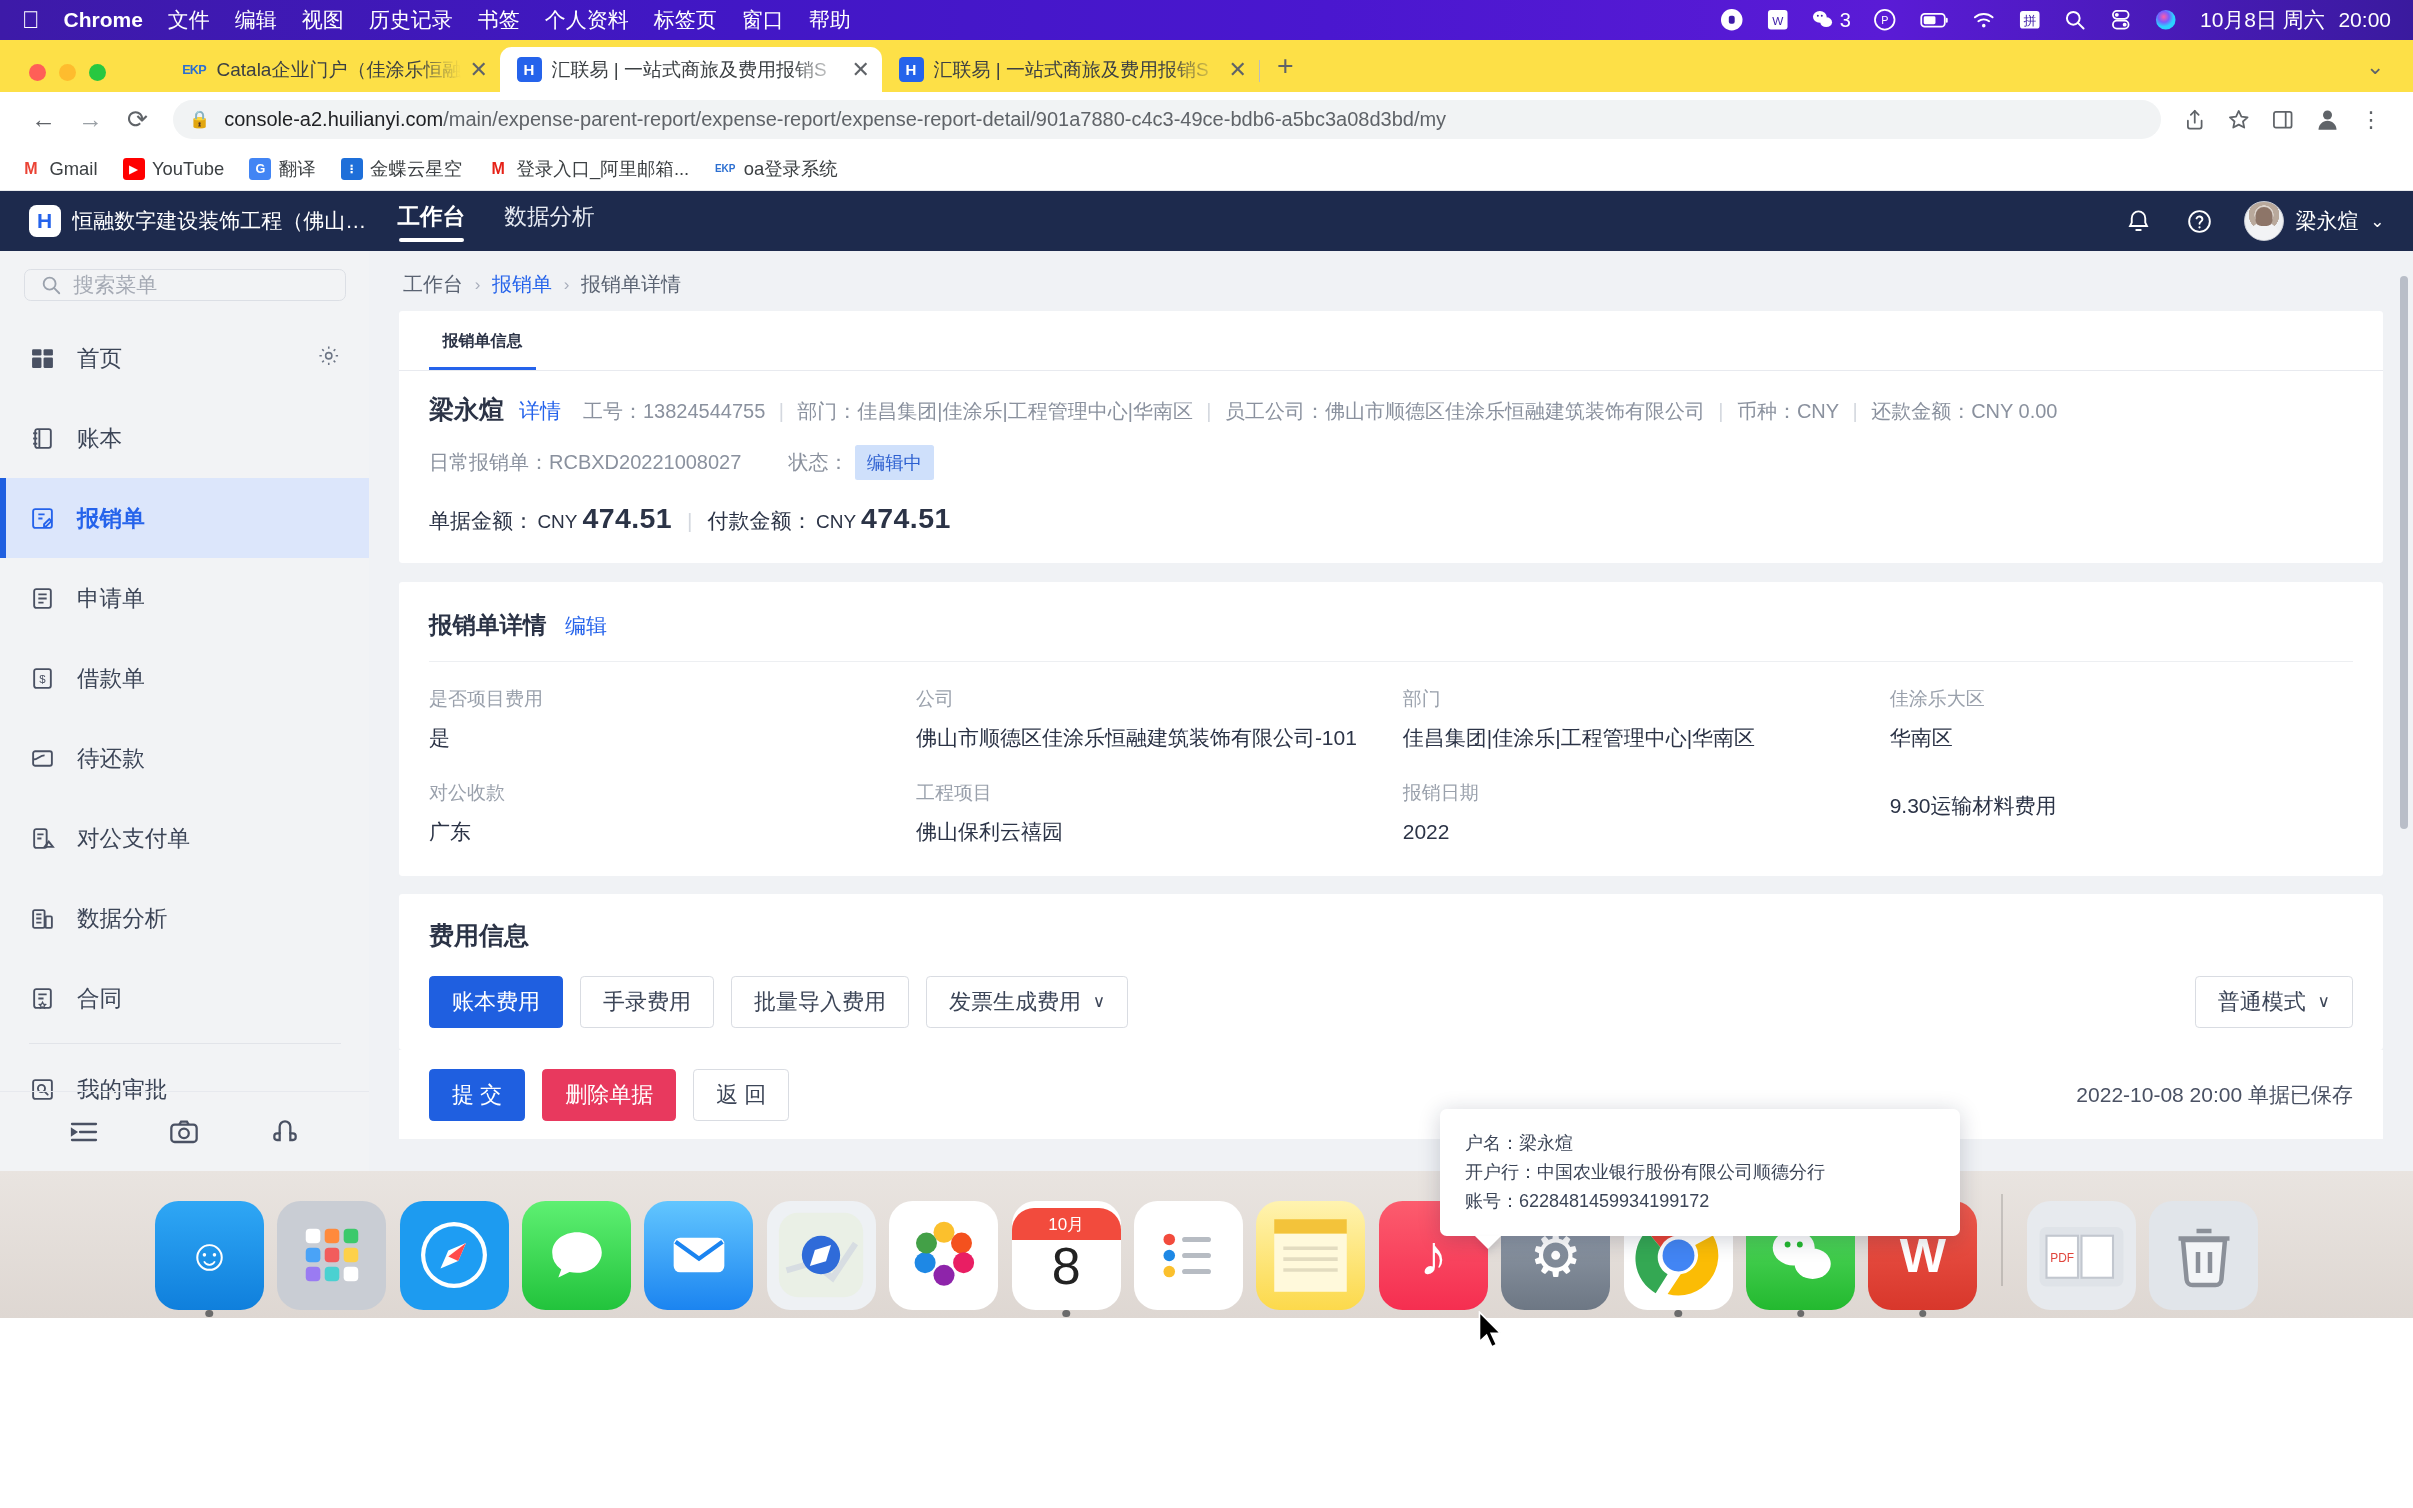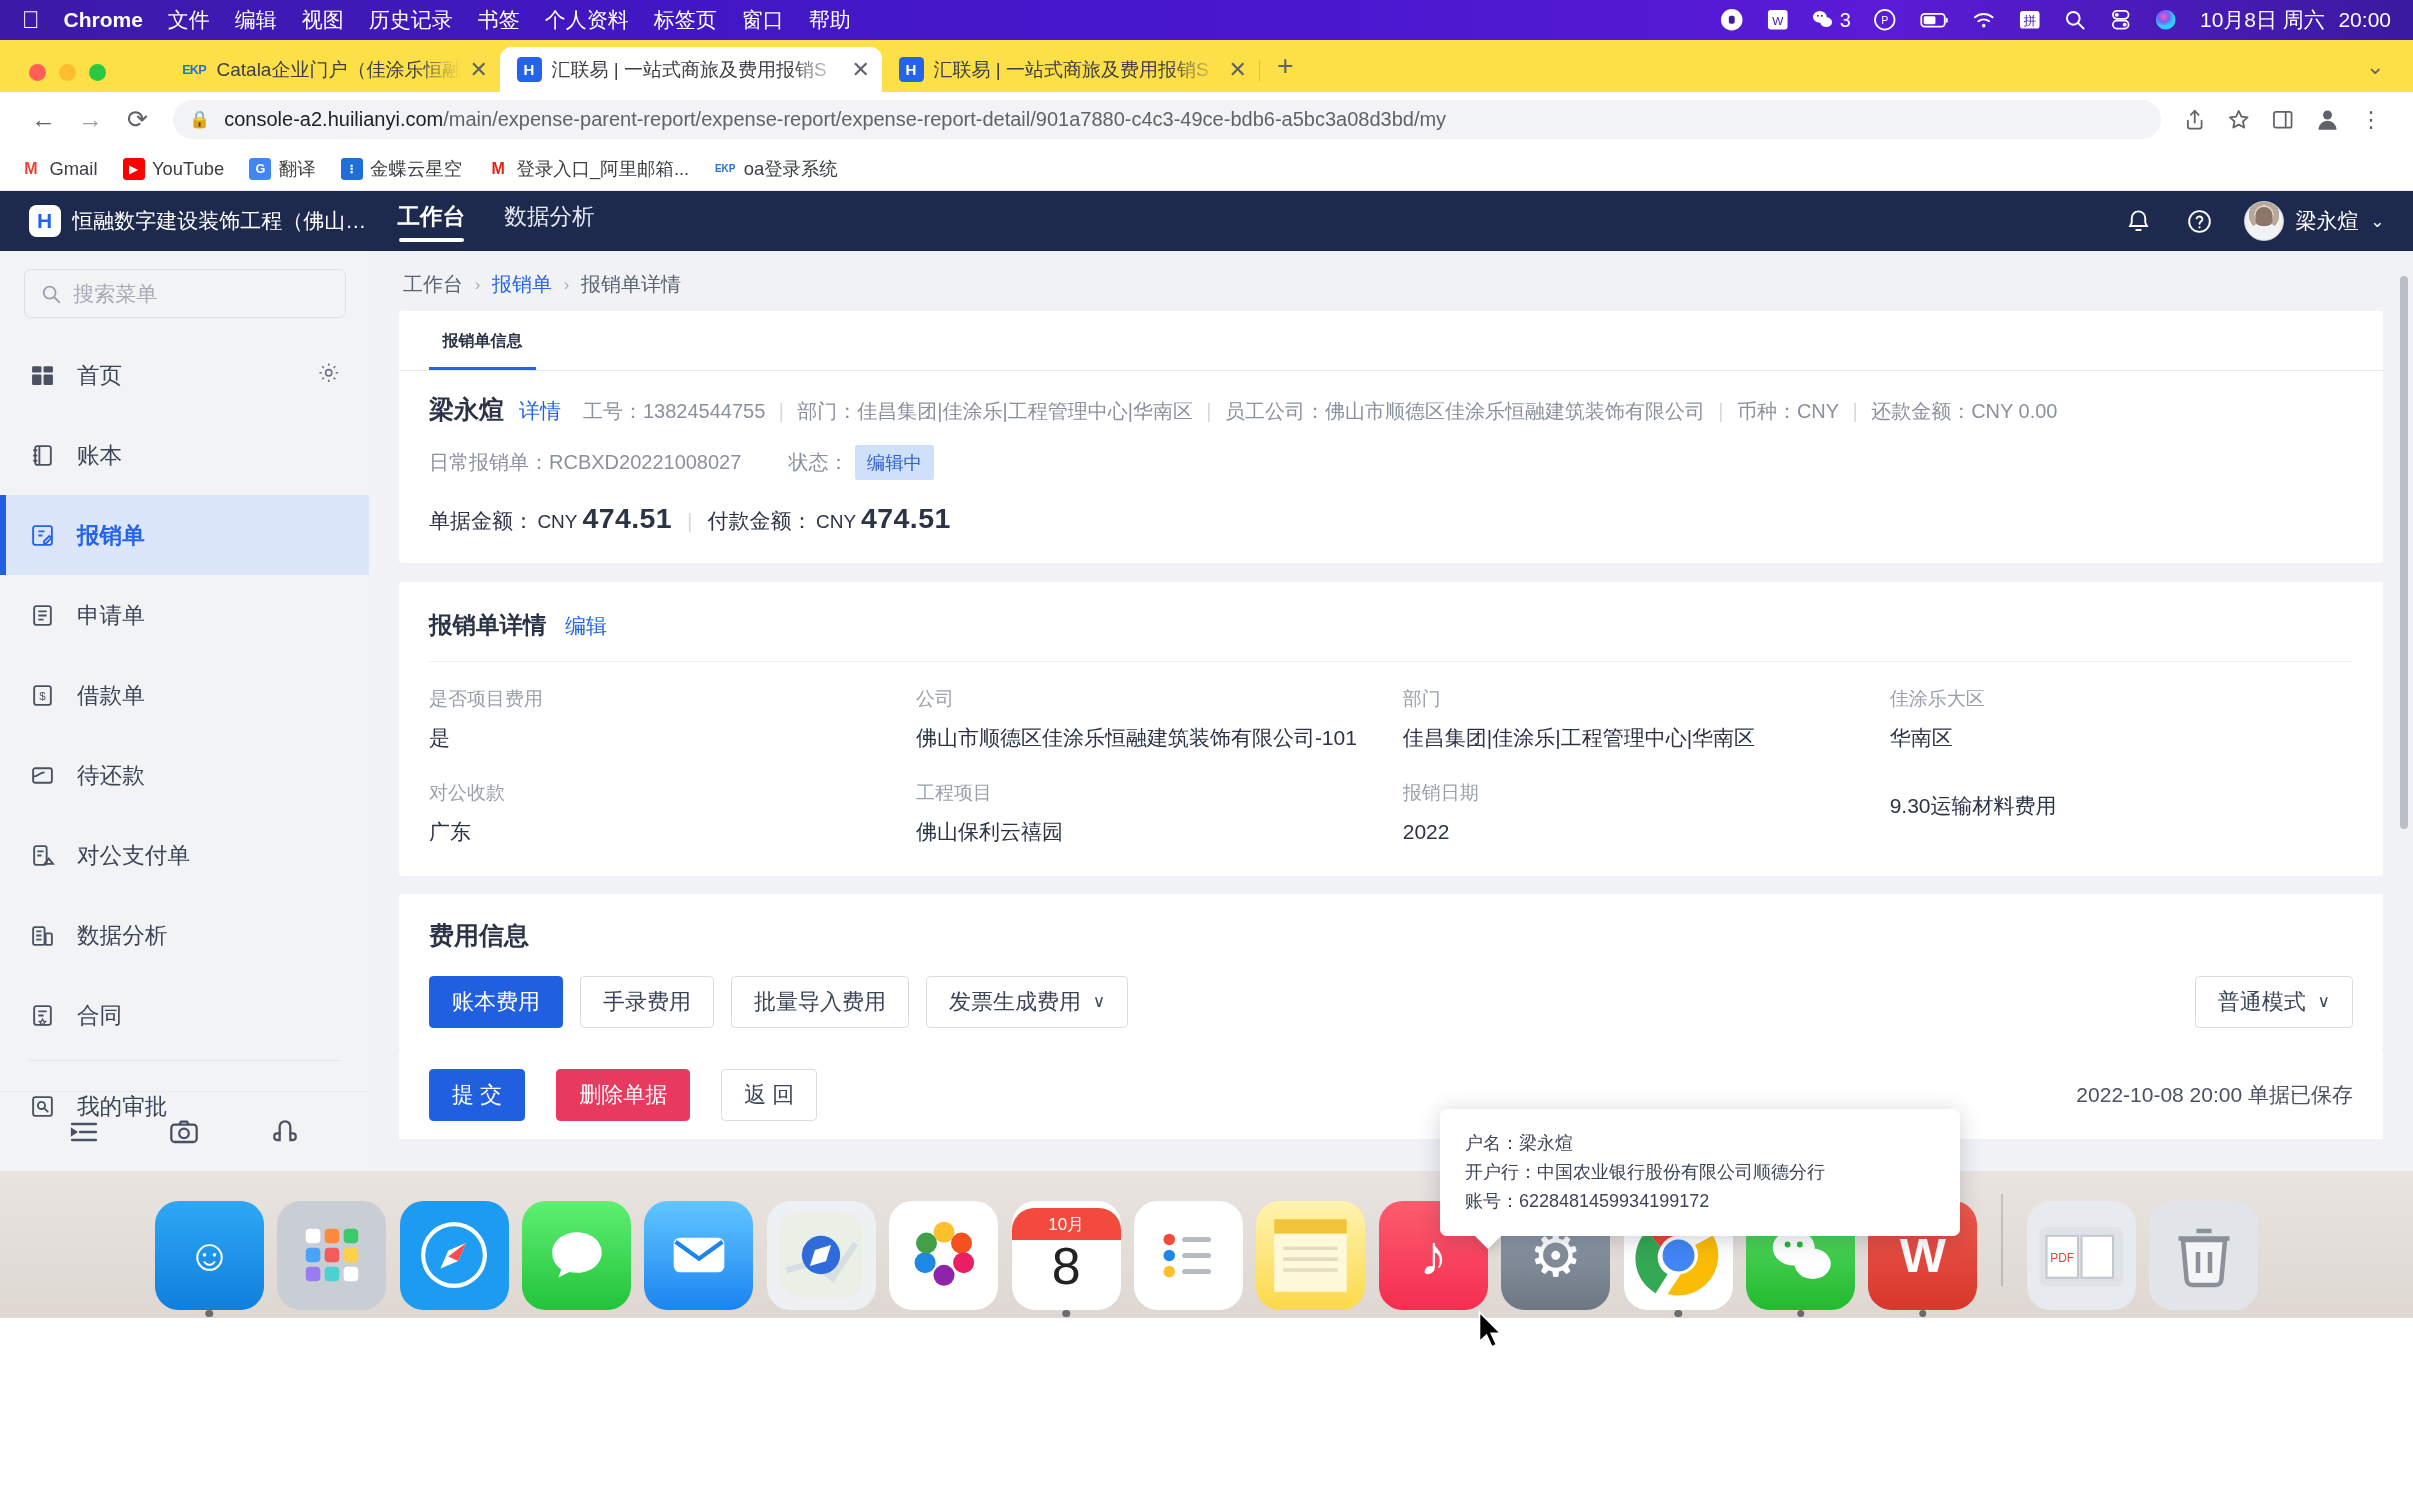--- a/index.html
+++ b/index.html
@@ -135,21 +135,21 @@
   .uavatar:before {
     content:""; position:absolute; left:50%; top:14%; transform:translateX(-50%);
     width: 17px; height: 18.4px; background:#8d7568; border-radius: 8.4px 8.4px 5.9px 5.9px; z-index:2;
   }
 
   .appbody { flex: 1; display: flex; min-height: 0; }
 
   
   .sidebar { width: 369px; background: #f2f3f5; flex: 0 0 369px; padding-top: 18.4px; position: relative;}
   .searchbox {
-    margin: 0 23.5px 17px 23.5px; height: 49px; border: 0.8px solid #dcdfe5; border-radius: 6.7px;
+    margin: 0 23.5px 17px 23.5px; height: 32px; border: 0.8px solid #dcdfe5; border-radius: 6.7px;
     background: #f2f3f5; display: flex; align-items: center; padding: 0 15px; gap: 11.7px;
   }
   .searchbox .ph { color: #a6abb5; font-size: 21px; }
   .menuitem {
     height: 80px; display: flex; align-items: center; padding: 0 28.5px; gap: 20px;
     font-size: 22.6px; color: #3d4css; color:#3c4557; position: relative; cursor: pointer;
   }
   .menuitem .mlabel { flex: 1; }
   .menuitem.active { background: #dce6fb; color: #2563eb; font-weight: bold; }
   .menuitem.active:before {
@@ -225,21 +225,21 @@
     align-items: center; justify-content: center; padding: 0 22px; border: 0.8px solid #d9dce2;
     background: #fff; color: #3c4557; white-space: nowrap;
   }
   .btn.primary { background: #1f5fe0; border-color: #1f5fe0; color: #fff; }
   .btn.danger { background: #e8395e; border-color: #e8395e; color: #fff; }
   .btn .chev { margin-left: 11.7px; font-size: 17px; }
   .modebtn { margin-left: auto; }
   .divline { height: 0.8px; background: #ebedf1; margin: 0 -30px; }
 
   .footbar {
-    display: flex; align-items: center; gap: 31px; padding: 18.4px 30px;
+    display: flex; align-items: center; gap: 17px; padding: 18.4px 30px;
     background: #fff; margin: 0 30px;
   }
   .footbar .stamp { margin-left: auto; font-size: 21px; color: #4a5163; }
 
   .vscroll {
     position: absolute; right: 5px; top: 25px; width: 8.4px; height: 553px;
     background: #b9bec8; border-radius: 4.2px;
   }
 
   

